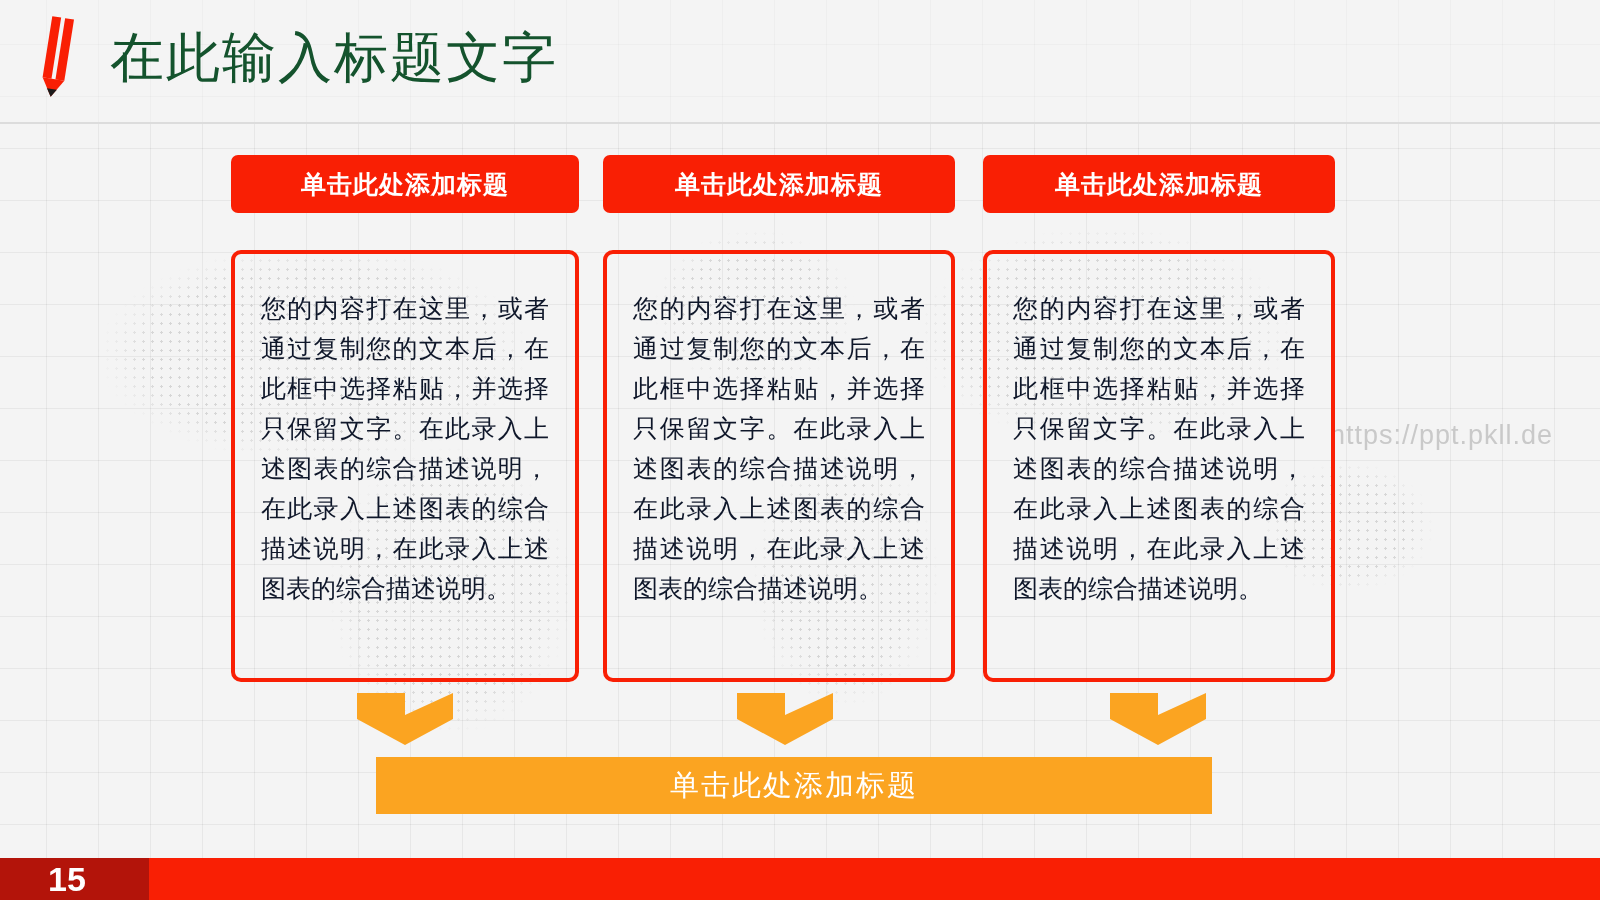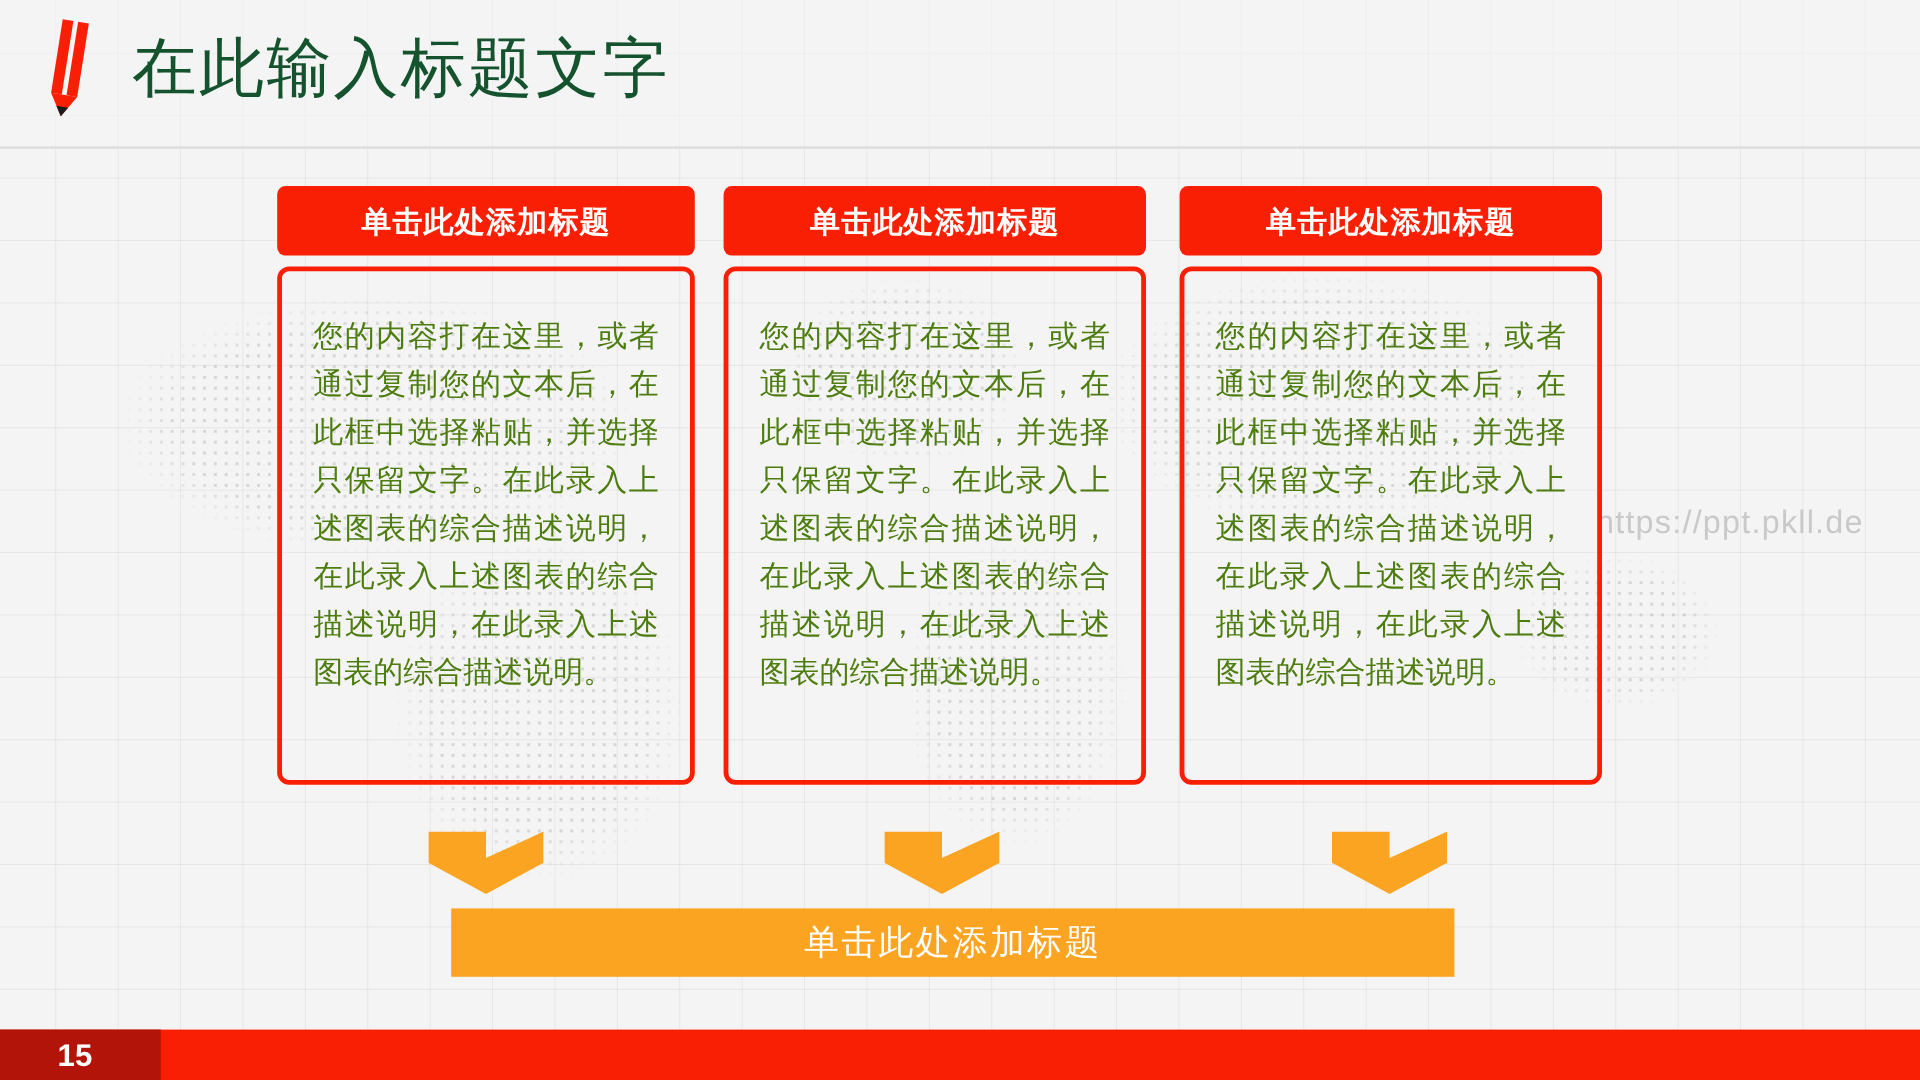--- a/index.html
+++ b/index.html
@@ -112,29 +112,29 @@
     border-radius: 7px;
     color: #ffffff;
     font-size: 25px;
     font-weight: bold;
     display: flex;
     align-items: center;
     justify-content: center;
     letter-spacing: 1px;
   }
   .card-body {
-    margin-top: 9px;
+    margin-top: 37px;
     height: 432px;
     border: 4px solid #f91f04;
     border-radius: 10px;
     box-sizing: border-box;
     padding: 34px 26px 0 26px;
     font-size: 25px;
     line-height: 40px;
-    color: #4d7c0f;
+    color: #0f172a;
     text-align: justify;
     text-justify: inter-ideograph;
     background: transparent;
   }
 
   
   .chevron {
     position: absolute;
     top: 693px;
     width: 96px;
@@ -166,25 +166,25 @@
     left: 0;
     bottom: 0;
     width: 1600px;
     height: 42px;
     background: #f91f04;
   }
   .page-number-box {
     position: absolute;
     left: 0;
     bottom: 0;
-    width: 134px;
+    width: 149px;
     height: 42px;
     background: #b3140a;
     color: #ffffff;
-    font-size: 26px;
+    font-size: 34px;
     font-weight: bold;
     display: flex;
     align-items: center;
     padding-left: 48px;
     box-sizing: border-box;
   }
 
   .watermark {
     position: absolute;
     left: 1330px;

